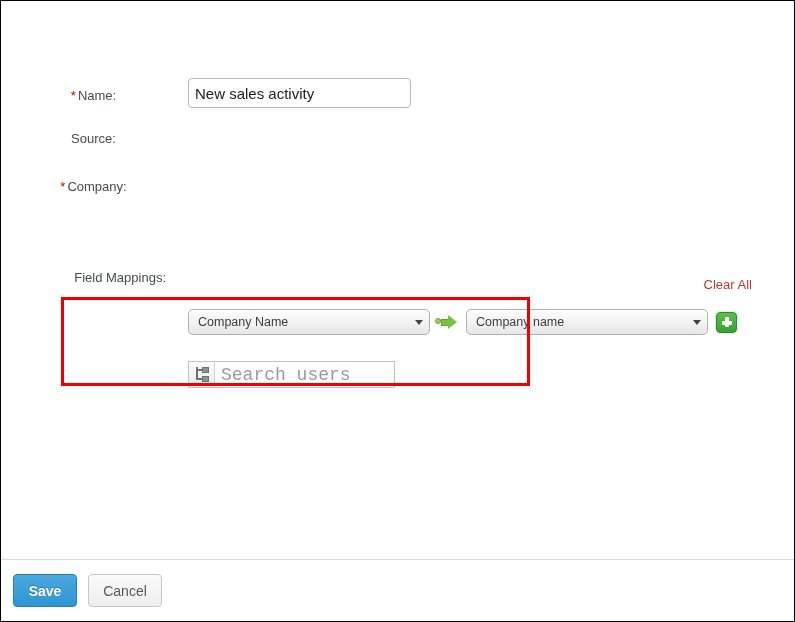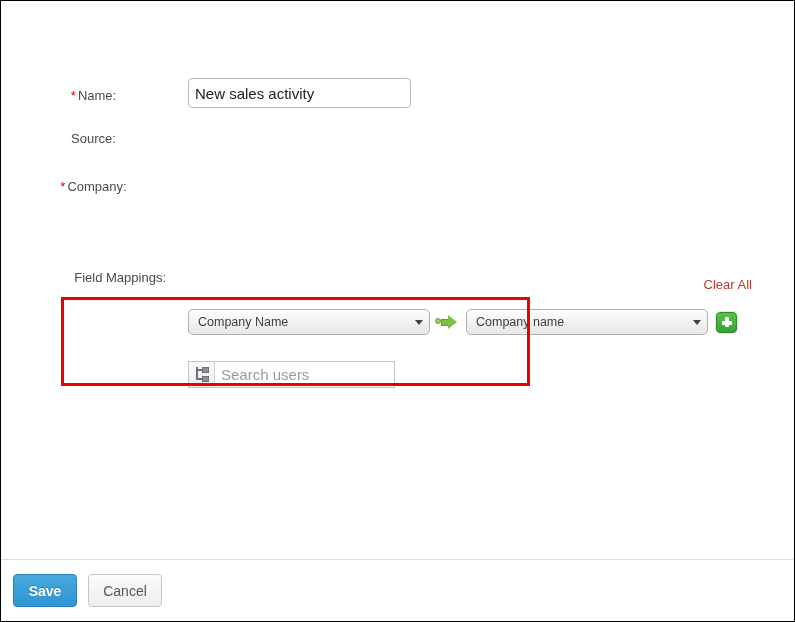--- a/index.html
+++ b/index.html
@@ -328,22 +328,22 @@
     position: absolute;
     left: 7px; top: 16px;
     width: 6px; height: 2px;
     background: #6d7175;
   }
   .users-search-input {
     flex: 1 1 auto;
     border: none;
     outline: none;
     padding: 0 6px;
-    font-family: Liberation Sans, sans-serif;
-    font-size: 15px;
+    font-family: Liberation Mono, monospace;
+    font-size: 18px;
     color: #2b2b2b;
     background: transparent;
   }
   .users-search-input::placeholder { color: #9b9b9b; opacity: 1; }
 
   .user-chip {
     display: flex;
     align-items: center;
     height: 20px;
     border: 1px solid #c3c3c3;

